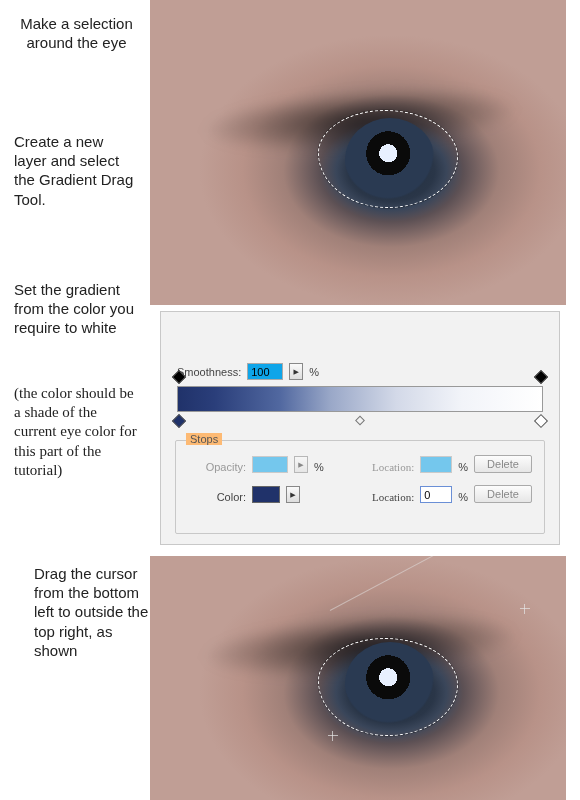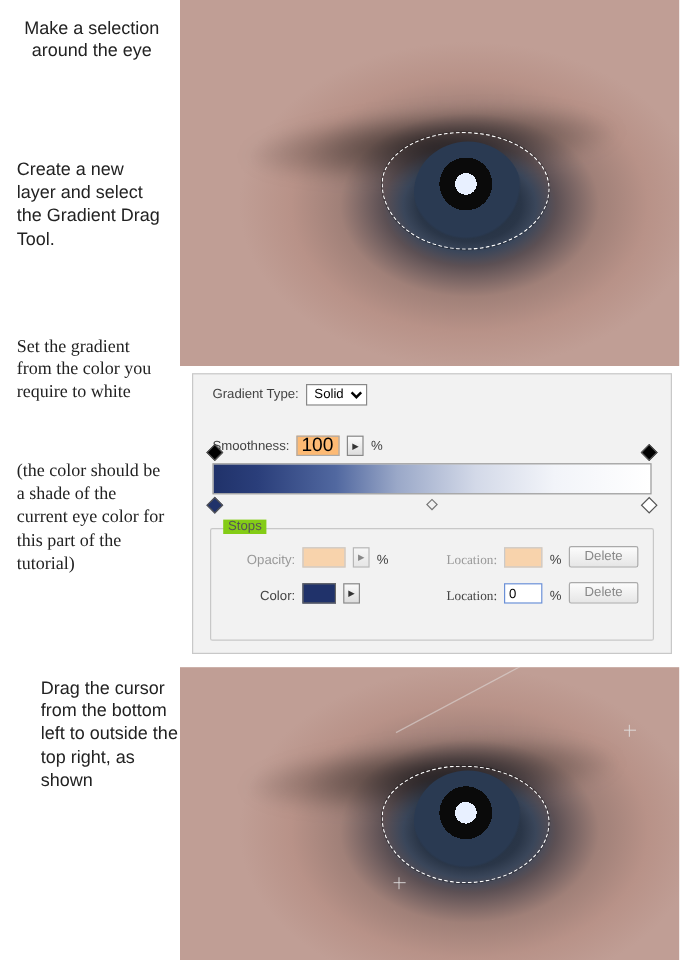--- a/index.html
+++ b/index.html
@@ -14,21 +14,21 @@
     position: relative;
   }
   .sidebar {
     position: absolute;
     left: 14px;
     width: 125px;
   }
   .sidebar p { line-height: 1.28; }
   .t1 { top: 14px; text-align: center; }
   .t2 { top: 132px; }
-  .t3 { top: 280px; font-family: Liberation Serif, serif; }
+  .t3 { top: 280px; }
   .t4 { top: 384px; font-family: Liberation Serif, serif; }
   .t5 { top: 564px; margin-left: 20px; }
   
   .photo {
     position: absolute;
     left: 150px;
     width: 416px;
     height: 305px;
     background: radial-gradient(ellipse 240px 170px at 58% 56%,
                 #1f2d3d 0%, #2a3648 18%, #3a465a 23%, #5c5054 30%,
@@ -97,21 +97,21 @@
   .row { position: absolute; display: flex; align-items: center; gap: 6px; }
   .row label { white-space: nowrap; }
   .gt { top: 8px; left: 16px; }
   .sm { top: 51px; left: 16px; }
   select.thin {
     height: 18px; font-size: 11px; border: 1px solid #888;
     background: #fff; padding: 0 2px;
   }
   .numbox {
     width: 36px; height: 17px; border: 1px solid #aaa;
-    background: #fdba74; font-size: 16px; text-align: left; padding: 1px 3px;
+    background: #0ea5e9; font-size: 11px; text-align: left; padding: 1px 3px;
   }
   .stepbtn {
     width: 14px; height: 17px; border: 1px solid #888;
     background: linear-gradient(#fafafa,#ddd);
     display: flex; align-items: center; justify-content: center;
     font-size: 7px; color: #333;
   }
   .pct { font-size: 11px; }
   
   .gradwrap { position: absolute; top: 74px; left: 16px; right: 16px; height: 26px; }
@@ -137,21 +137,21 @@
     background: #f2f2f2;
   }
   
   .stops-fs {
     position: absolute; top: 128px; left: 14px; right: 14px; bottom: 10px;
     border: 1px solid #c8c8c8;
     border-radius: 2px;
   }
   .stops-fs .legend {
     position: absolute; top: -8px; left: 10px;
-    background: #84cc16; padding: 0 4px; font-size: 11px; color: #555;
+    background: #fdba74; padding: 0 4px; font-size: 11px; color: #555;
   }
   .srow { position: absolute; display: flex; align-items: flex-end; gap: 6px; font-size: 11px; }
   .srow1 { top: 14px; left: 20px; right: 12px; }
   .srow2 { top: 44px; left: 20px; right: 12px; }
   .lbl { width: 50px; text-align: right; color: #999; }
   .srow2 .lbl { color: #444; }
   .swatch {
     width: 28px; height: 17px; border: 1px solid #666; background: #20326a;
   }
   .disabled .numbox, .disabled .stepbtn, .disabled .swatch { opacity: 0.55; }
@@ -189,26 +189,20 @@
     <p>Drag the cursor from the bottom left to outside the top right, as shown</p>
   </div>
 
 <div class="photo p1">
   <div class="lashes"></div>
   <div class="pupil"></div>
   <div class="sel"></div>
 </div>
 
 <div class="panel">
-  <div class="row gt">
-    <label>Gradient Type:</label>
-    <select class="thin">
-      <option>Solid</option>
-    </select>
-  </div>
   <div class="row sm">
     <label>Smoothness:</label>
     <input class="numbox" value="100" style="">
     <div class="stepbtn">
         <span>▶</span>
       </div>
     <span class="pct">%</span>
   </div>
 
   <div class="gradwrap">

